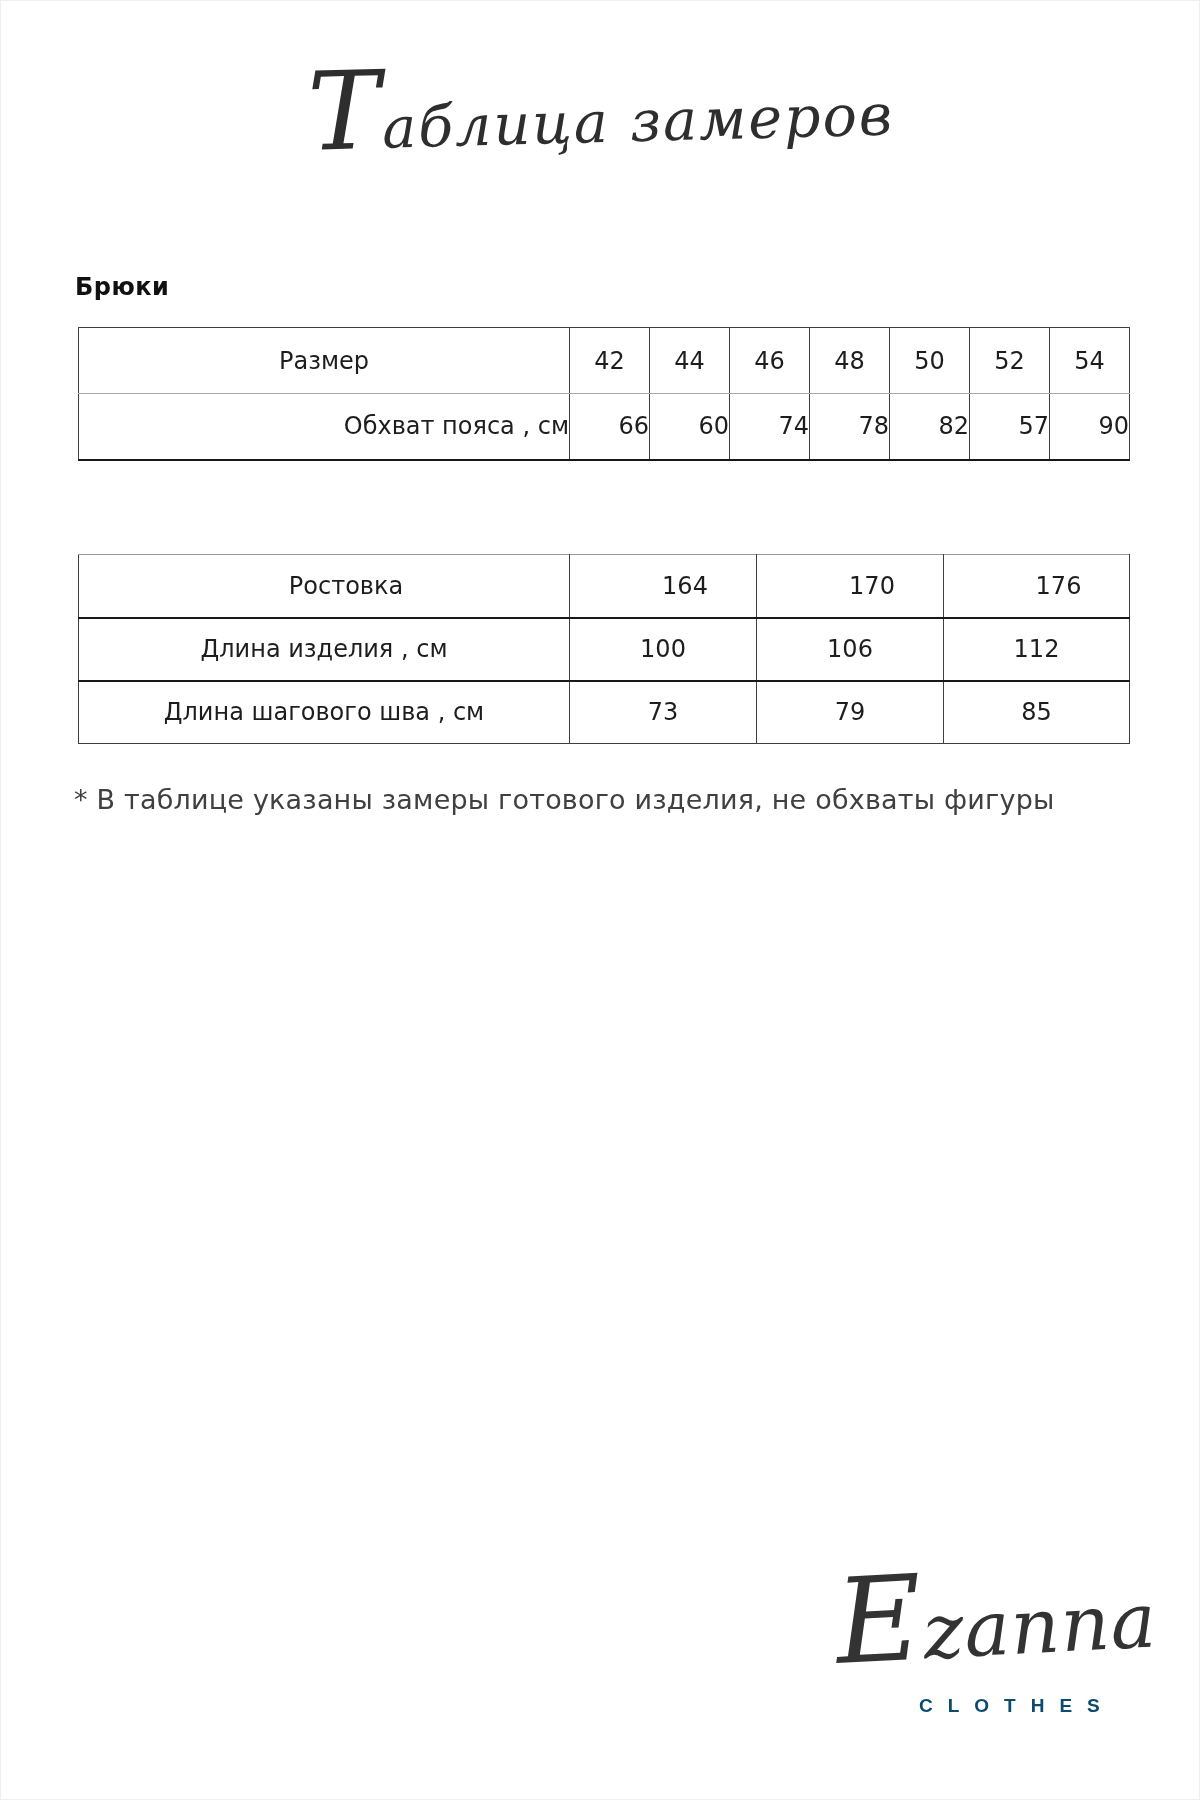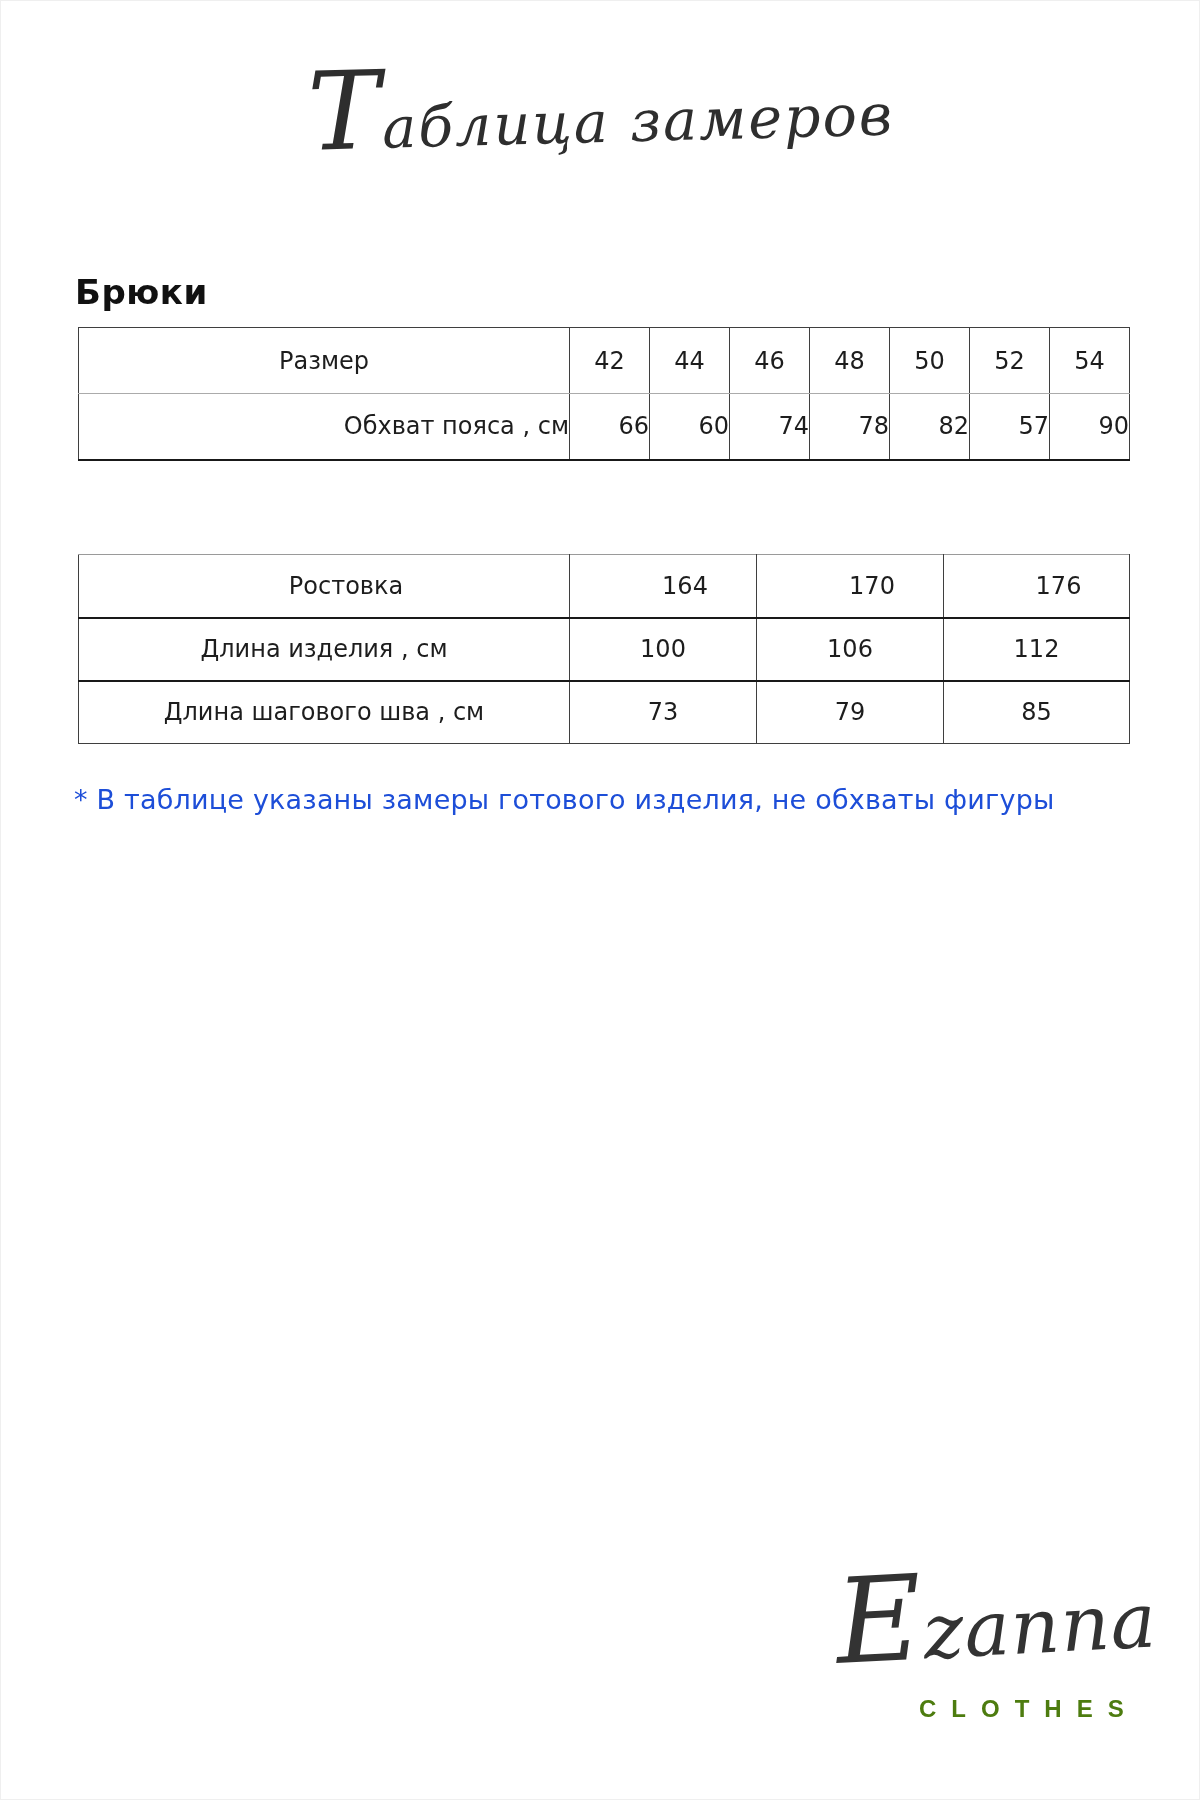--- a/index.html
+++ b/index.html
@@ -13,21 +13,21 @@
   .script-title{
     position:absolute;top:88px;left:0;width:1200px;text-align:center;
     font-family:"DejaVu Serif",serif;font-style:italic;font-weight:400;
     font-size:57px;color:#2e2e2e;letter-spacing:2px;
     transform:rotate(-1.5deg);
   }
   .script-title::first-letter{font-size:1.9em;line-height:0;}
   
   .section-heading{
     position:absolute;left:74px;top:274px;
-    font-size:34px;font-weight:bold;line-height:1;color:#111;
+    font-size:24px;font-weight:bold;line-height:1;color:#111;
     letter-spacing:0.5px;
   }
   
   table.meas{
     position:absolute;left:77px;border-collapse:collapse;table-layout:fixed;
     font-size:24px;color:#1d1d1d;
   }
   table.meas td{
     border:1px solid #3f3f3f;text-align:center;vertical-align:middle;
     padding:0;overflow:hidden;white-space:nowrap;
@@ -36,35 +36,35 @@
   #size-table tr{height:66px;}
   #size-table tr.r0 td{border-bottom:1px solid #ababab;}
   #size-table tr.r1 td{border-bottom:2px solid #191919;text-align:right;}
   #length-table{top:553px;width:1051px;}
   #length-table tr{height:63px;}
   #length-table tr.r0 td{border-top:1px solid #9a9a9a;border-bottom:2px solid #191919;padding-left:44px;}
   #length-table tr.r1 td{border-bottom:2px solid #191919;}
   
   .footnote{
     position:absolute;left:73px;top:783px;
-    font-size:27px;color:#1d4ed8;letter-spacing:0.2px;
+    font-size:27px;color:#404040;letter-spacing:0.2px;
   }
   
   .logo{position:absolute;left:780px;top:1588px;width:400px;height:170px;}
   .logo-script{
     position:absolute;left:58px;top:0;
     font-family:"DejaVu Serif",serif;font-style:italic;font-weight:400;
     font-size:76px;line-height:1.25;color:#333;letter-spacing:1px;
     transform:rotate(-3deg);transform-origin:left bottom;
   }
   .logo-script::first-letter{font-size:1.55em;line-height:0;}
   .logo-sub{
     position:absolute;left:138px;top:106px;
     font-family:"Liberation Sans",sans-serif;
-    font-size:24px;font-weight:bold;color:#4d7c0f;letter-spacing:15px;
+    font-size:19px;font-weight:bold;color:#0c4a6e;letter-spacing:15px;
   }
 </style>
 </head>
 <body>
 
 <div id="page">
 
   <div class="script-title">Таблица замеров</div>
 
   <div class="section-heading">Брюки</div>

